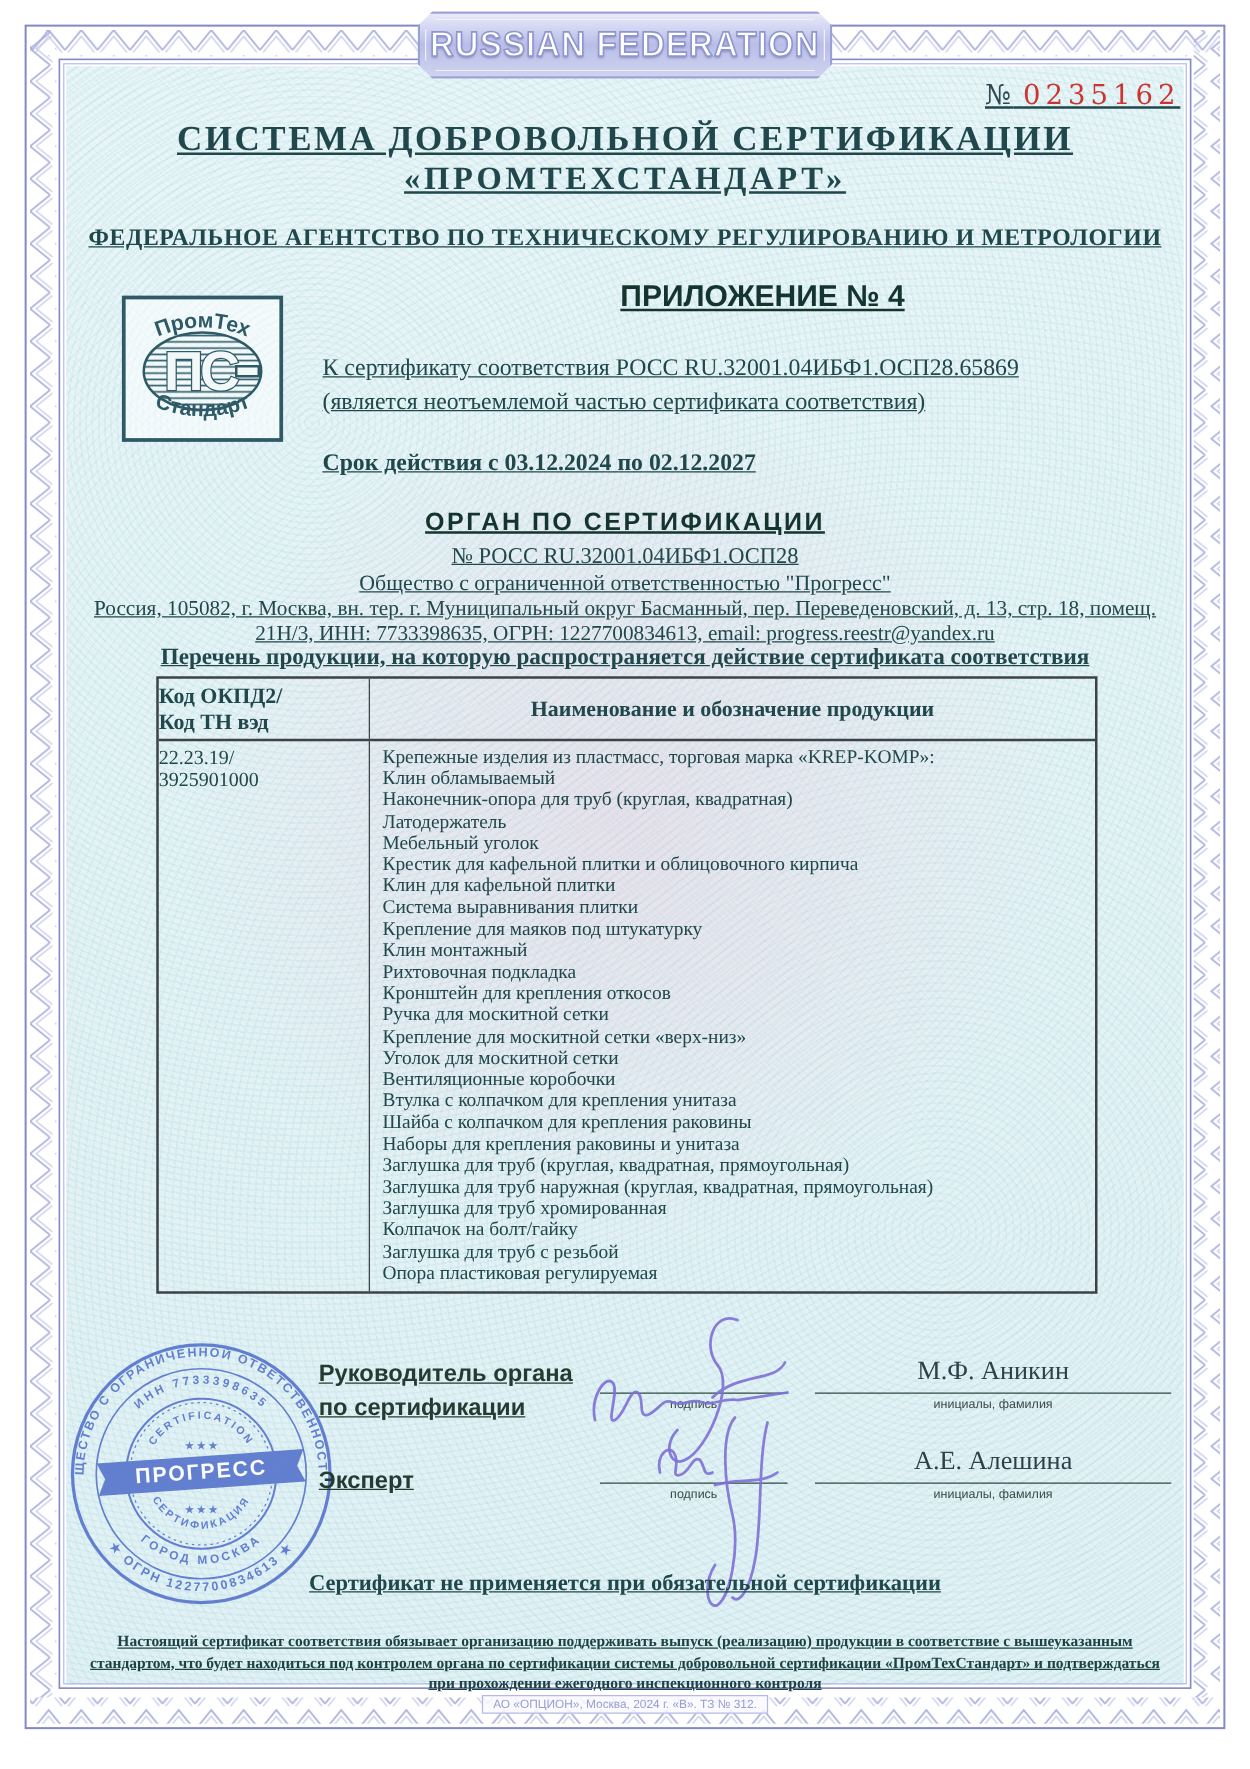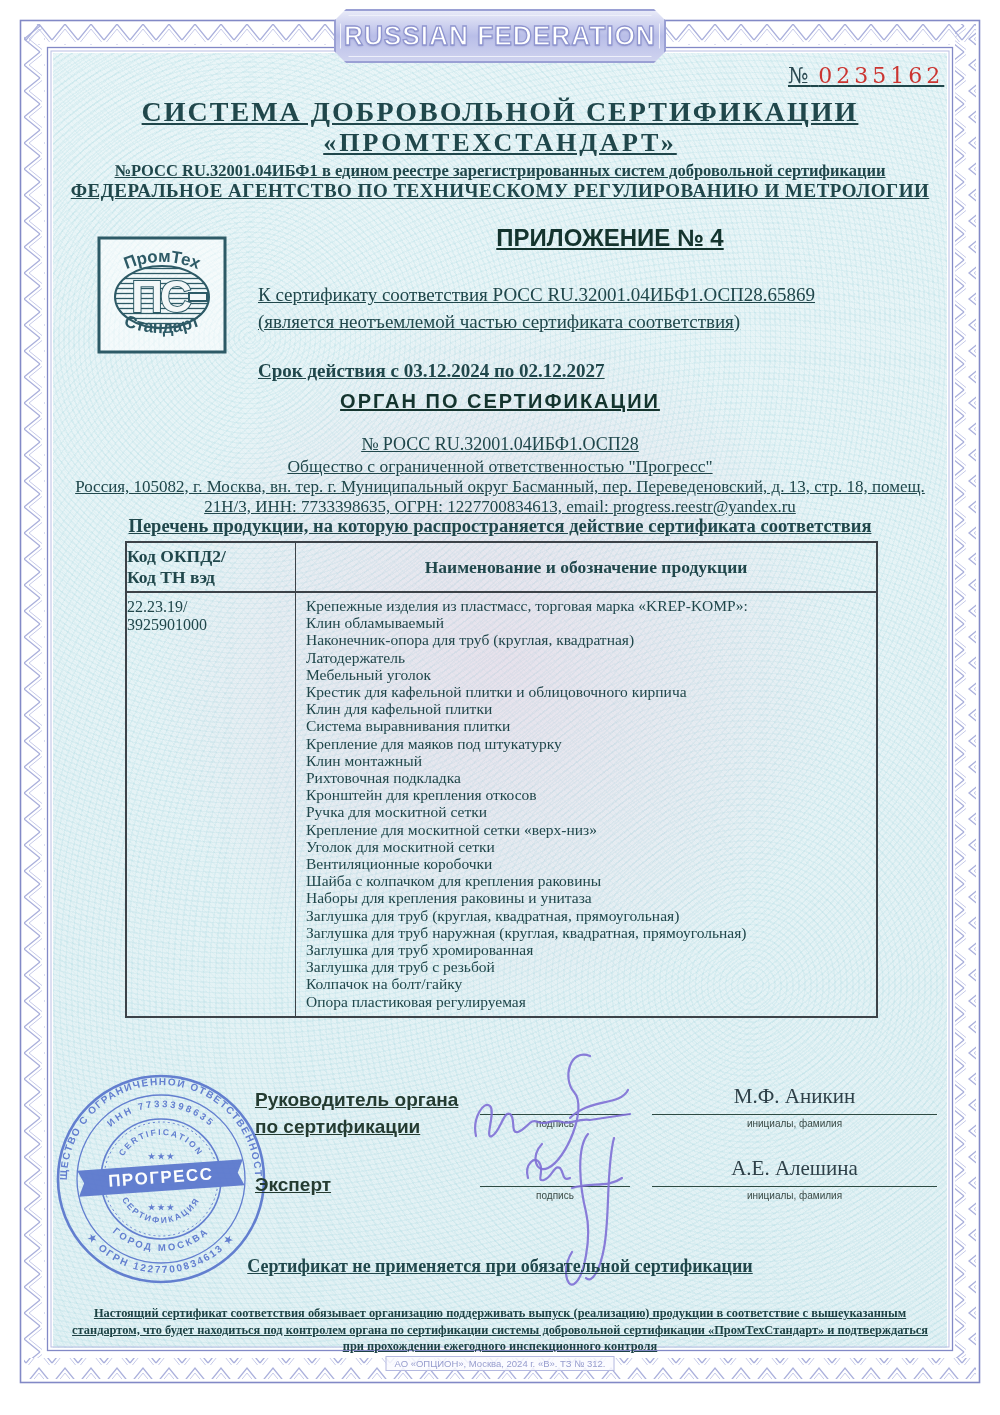--- a/index.html
+++ b/index.html
@@ -35,21 +35,21 @@
   .title2{top:128px;font-size:26px;font-weight:bold;letter-spacing:3px;}
   .registry{top:161px;font-size:16.5px;font-weight:bold;}
   .agency{top:180px;font-size:19px;font-weight:bold;letter-spacing:.5px;}
 
   .appendix-title{top:224px;left:270px;width:680px;text-align:center;
          font-family:"Liberation Sans",sans-serif;font-weight:bold;font-size:24px;color:#14342e;}
   .cert-line1{top:284px;left:258px;font-size:19px;}
   .cert-line2{top:311px;left:258px;font-size:19px;}
   .validity{top:360px;left:258px;font-size:19px;font-weight:bold;}
 
-  .organ-heading{top:390px;font-family:"Liberation Sans",sans-serif;font-weight:bold;
+  .organ-heading{top:407px;font-family:"Liberation Sans",sans-serif;font-weight:bold;
          font-size:20px;letter-spacing:2px;color:#14342e;}
   .org-number{top:434px;font-size:18px;}
   .org-name{top:456px;font-size:17.5px;}
   .addr1{top:477px;font-size:17px;}
   .addr2{top:497px;font-size:17px;}
   .list-heading{top:516px;font-size:18.5px;font-weight:bold;}
 
   .table{position:absolute;z-index:2;left:125px;top:541px;width:753px;
          border:2px solid #3c4248;box-sizing:border-box;background:rgba(255,255,255,.0);}
   .thead{display:flex;border-bottom:2px solid #3c4248;}
@@ -115,21 +115,20 @@
     <span class="badge-text">RUSSIAN FEDERATION</span>
   </div>
 
   <div class="abs cert-number">
     <span class="num-prefix">№</span>
     <span class="num-digits">0235162</span>
   </div>
 
   <div class="abs ctr title2">«ПРОМТЕХСТАНДАРТ»</div>
   <div class="abs ctr title1">СИСТЕМА ДОБРОВОЛЬНОЙ СЕРТИФИКАЦИИ</div>
-  <div class="abs ctr registry">№РОСС RU.32001.04ИБФ1 в едином реестре зарегистрированных систем добровольной сертификации</div>
   <div class="abs ctr agency">ФЕДЕРАЛЬНОЕ АГЕНТСТВО ПО ТЕХНИЧЕСКОМУ РЕГУЛИРОВАНИЮ И МЕТРОЛОГИИ</div>
 
   <div class="abs appendix-title">ПРИЛОЖЕНИЕ № 4</div>
 
   <svg class="logo-svg" width="130" height="120" viewBox="0 0 130 120">
     <defs>
       <pattern id="hatch" width="6" height="5" patternUnits="userSpaceOnUse">
         <line x1="0" y1="2.5" x2="6" y2="2.5" stroke="#2d5a66" stroke-width="1.3"></line>
       </pattern>
       <path id="logoTop" d="M 16,40 Q 65,12 114,40"></path>
@@ -183,27 +182,28 @@
           <div class="product-line">Клин для кафельной плитки</div>
           <div class="product-line">Система выравнивания плитки</div>
           <div class="product-line">Крепление для маяков под штукатурку</div>
           <div class="product-line">Клин монтажный</div>
           <div class="product-line">Рихтовочная подкладка</div>
           <div class="product-line">Кронштейн для крепления откосов</div>
           <div class="product-line">Ручка для москитной сетки</div>
           <div class="product-line">Крепление для москитной сетки «верх-низ»</div>
           <div class="product-line">Уголок для москитной сетки</div>
           <div class="product-line">Вентиляционные коробочки</div>
+          <div class="product-line">Втулка с колпачком для крепления унитаза</div>
           <div class="product-line">Шайба с колпачком для крепления раковины</div>
           <div class="product-line">Наборы для крепления раковины и унитаза</div>
           <div class="product-line">Заглушка для труб (круглая, квадратная, прямоугольная)</div>
           <div class="product-line">Заглушка для труб наружная (круглая, квадратная, прямоугольная)</div>
           <div class="product-line">Заглушка для труб хромированная</div>
+          <div class="product-line">Колпачок на болт/гайку</div>
           <div class="product-line">Заглушка для труб с резьбой</div>
-          <div class="product-line">Колпачок на болт/гайку</div>
           <div class="product-line">Опора пластиковая регулируемая</div>
         </div>
     </div>
   </div>
 
   <div class="abs role1">
     <div>Руководитель органа</div>
     <div>по сертификации</div>
   </div>
   <div class="abs role2">Эксперт</div>

